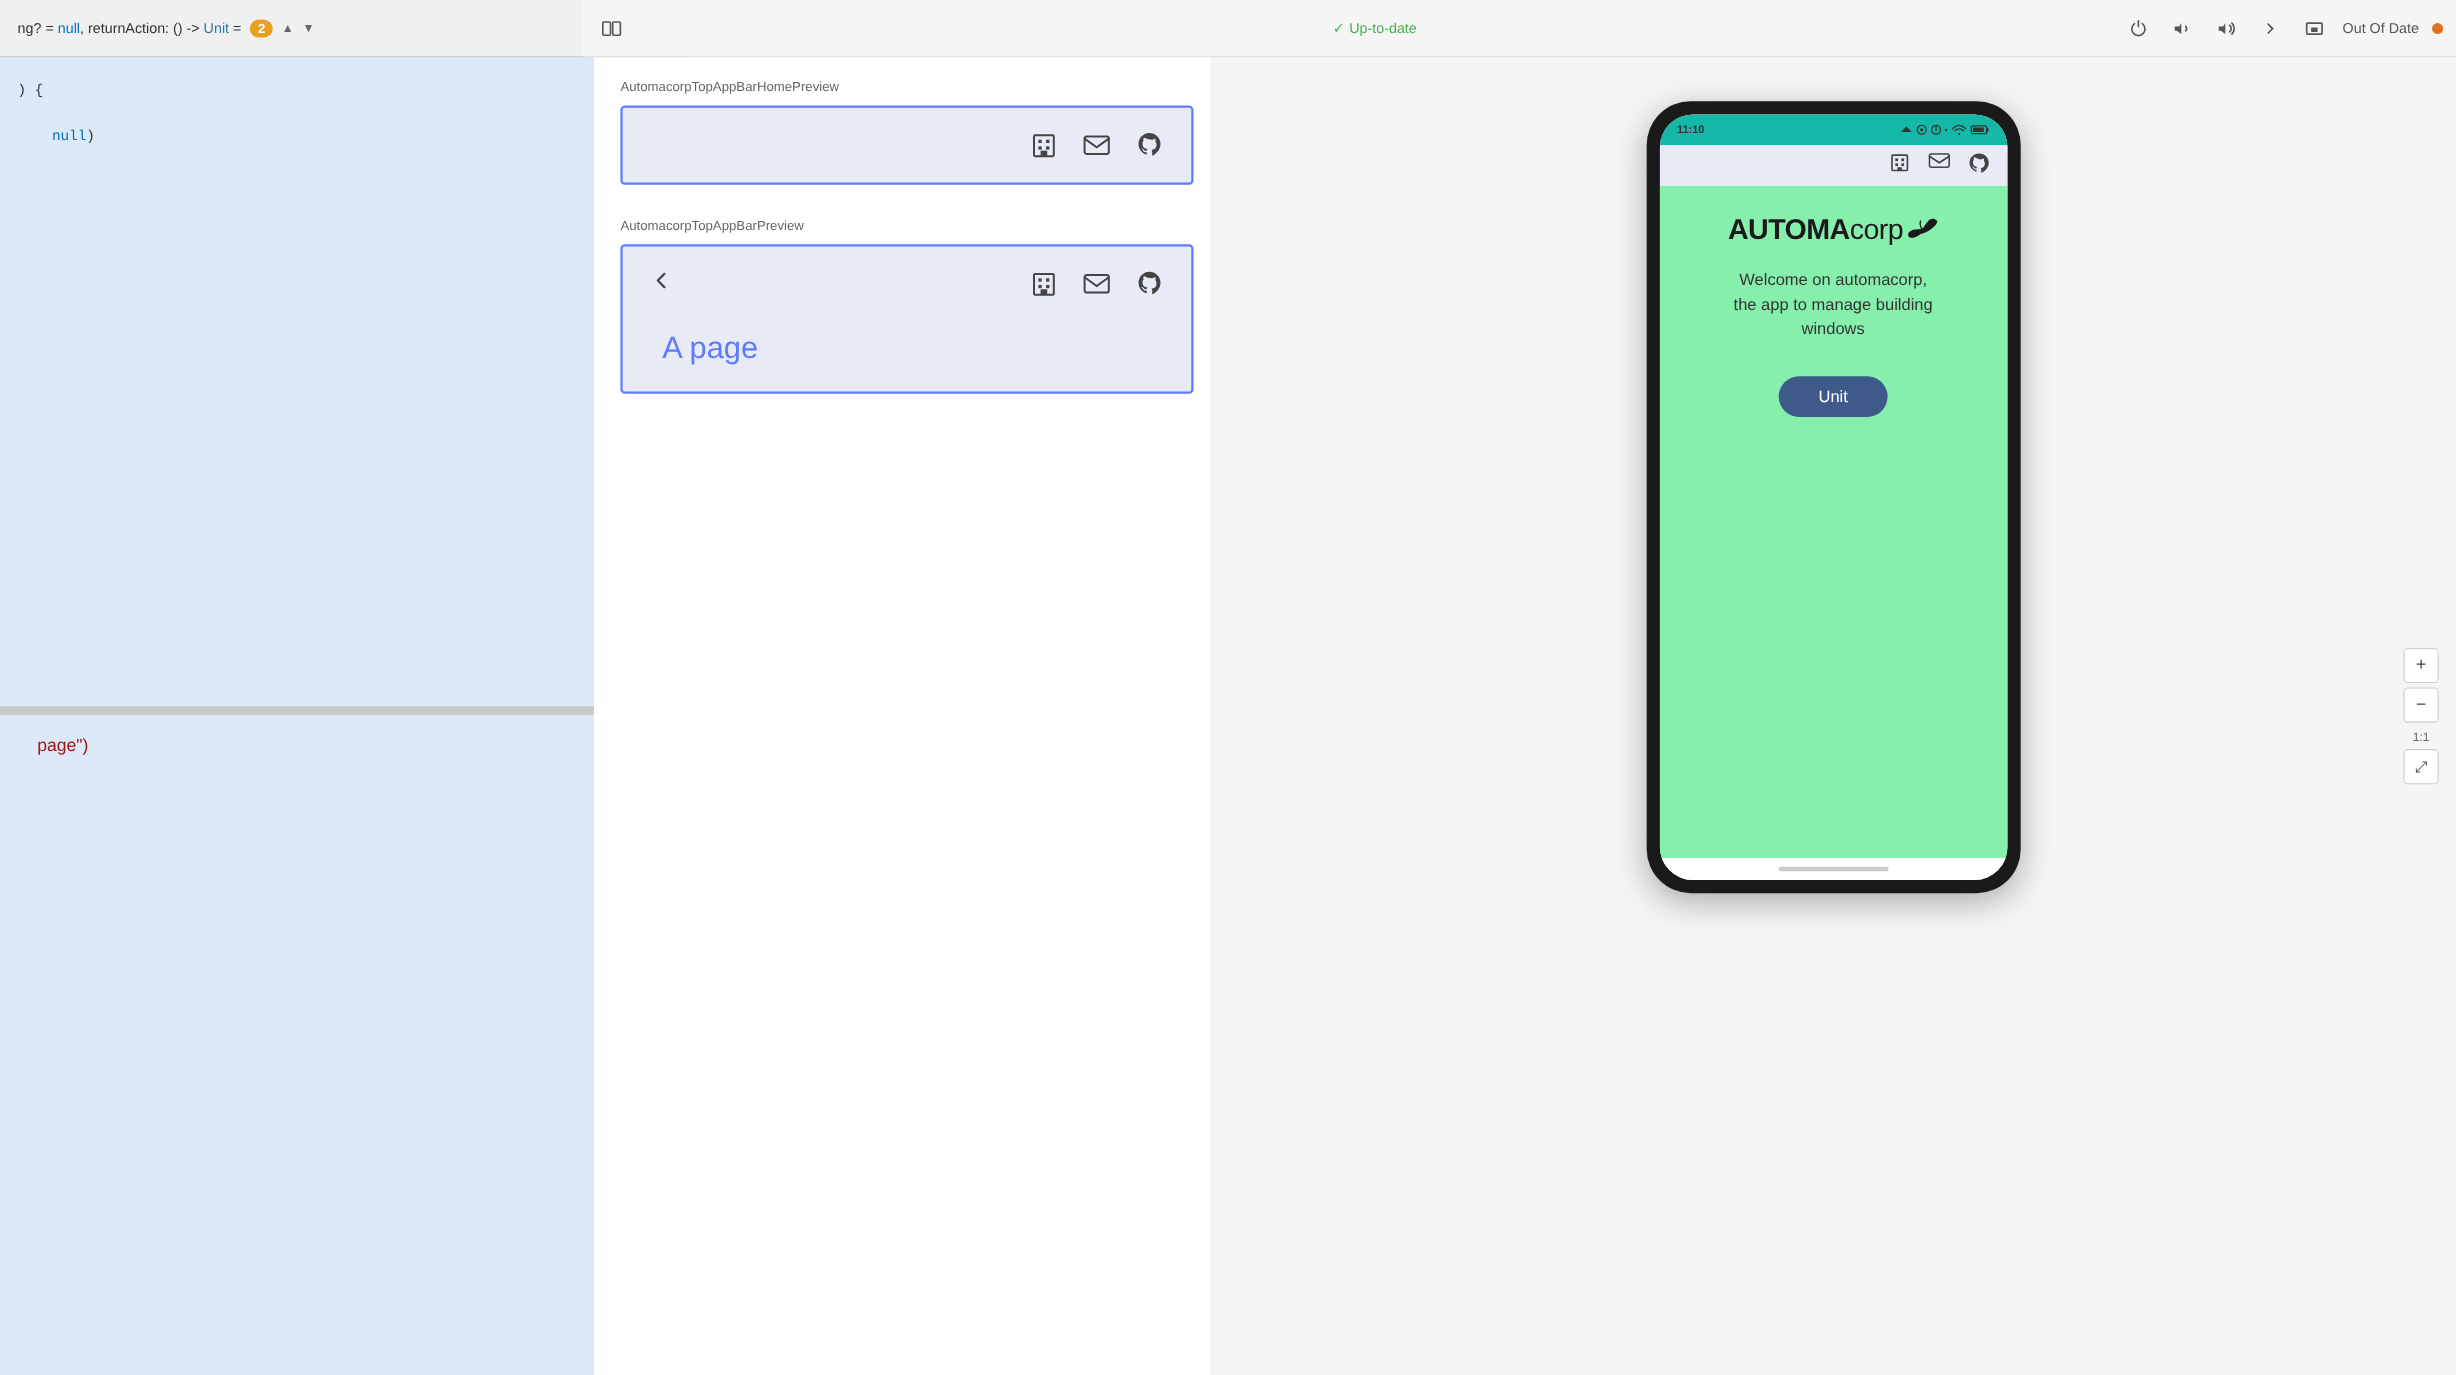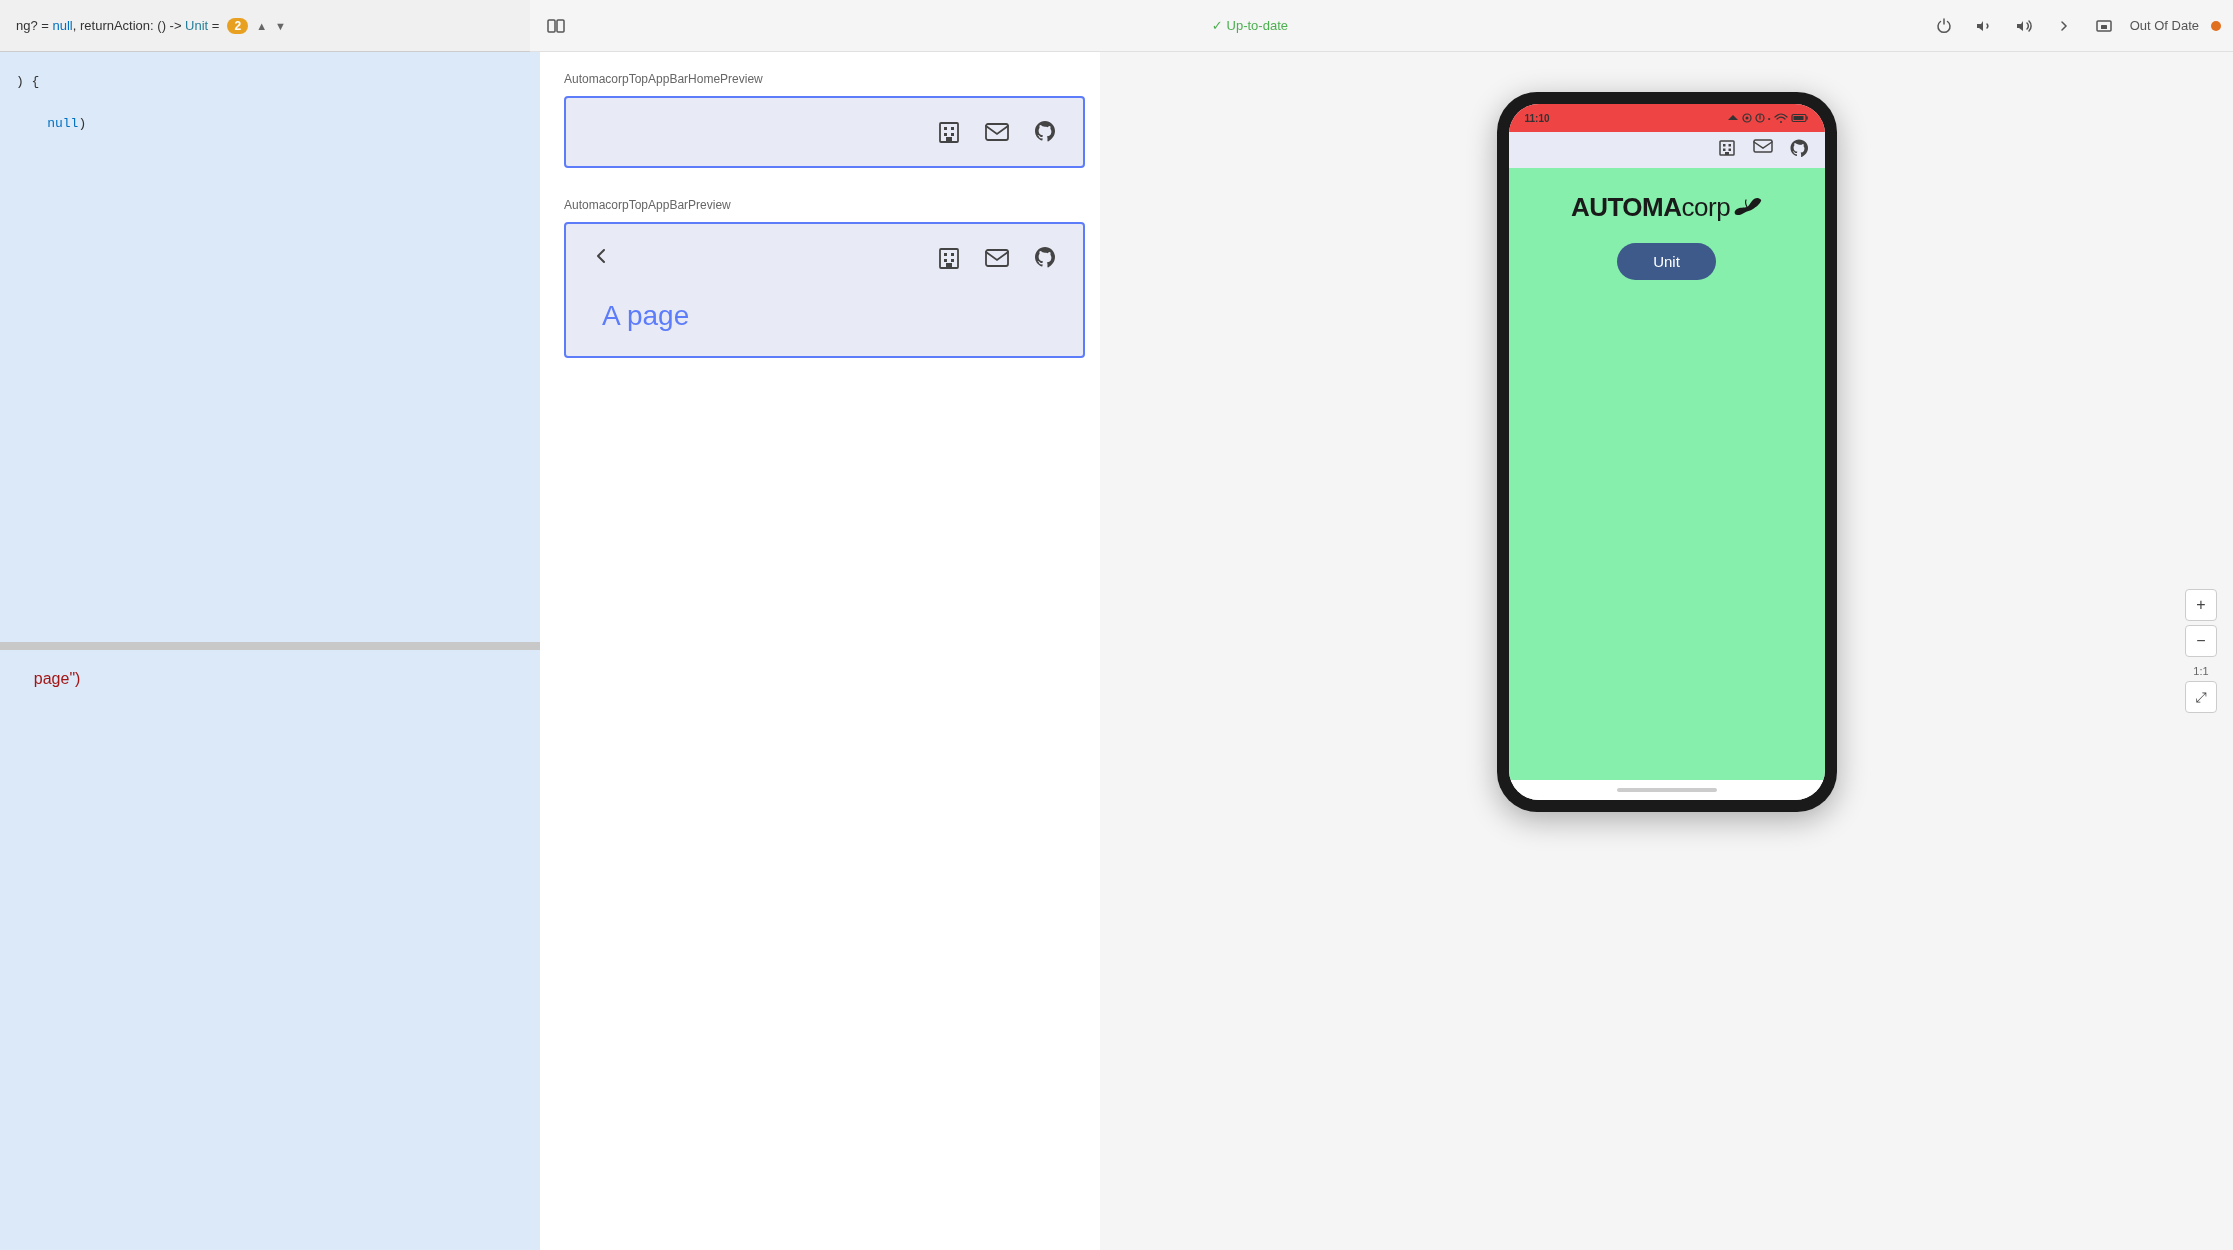--- a/index.html
+++ b/index.html
@@ -246,21 +246,21 @@
       width: 100%;
       height: 100%;
       background: #fff;
       border-radius: 30px;
       overflow: hidden;
       display: flex;
       flex-direction: column;
     }
     .phone-status-bar {
       height: 28px;
-      background: #ef4444;
+      background: #14b8a6;
       display: flex;
       align-items: center;
       justify-content: space-between;
       padding: 0 16px;
       font-size: 10px;
       color: #333;
       flex-shrink: 0;
     }
     .phone-status-left { font-weight: 600; }
     .phone-status-icons {
@@ -585,20 +585,23 @@
             <span class="phone-logo-text">
               <span>AUTOMA</span><span style="font-weight:400">corp</span>
             </span>
 
             <svg width="30" height="22" viewBox="0 0 30 22" fill="none" style="margin-left:2px">
               <path d="M28 2 C26 0 22 1 20 4 C18 6 17 9 15 10 C12 11 8 10 5 12 C3 13 2 15 3 17 C5 19 9 18 12 16 C15 14 18 14 21 12 C24 10 28 7 29 4 C29.5 3 29 2.5 28 2Z" fill="#1a1a1a"></path>
               <path d="M15 10 C14 8 13 5 14 3" stroke="#1a1a1a" stroke-width="1.2" stroke-linecap="round" fill="none"></path>
             </svg>
           </div>
 
+          <div class="phone-welcome">
+            Welcome on automacorp,<br>the app to manage building<br>windows
+          </div>
 
 
           <button class="phone-open-btn">Unit</button>
         </div>
 
         <div class="phone-home-indicator">
           <div class="phone-home-bar"></div>
         </div>
 
       </div>

